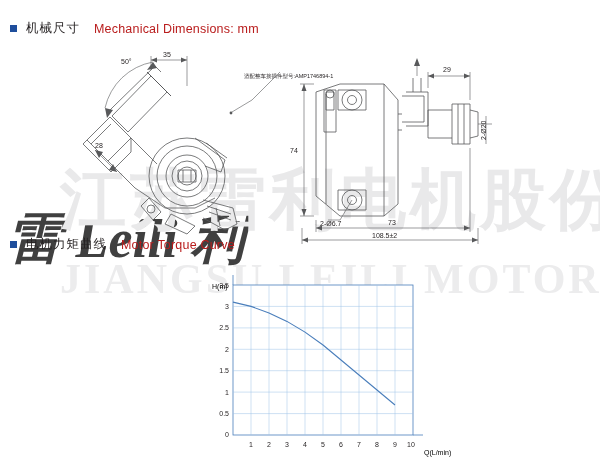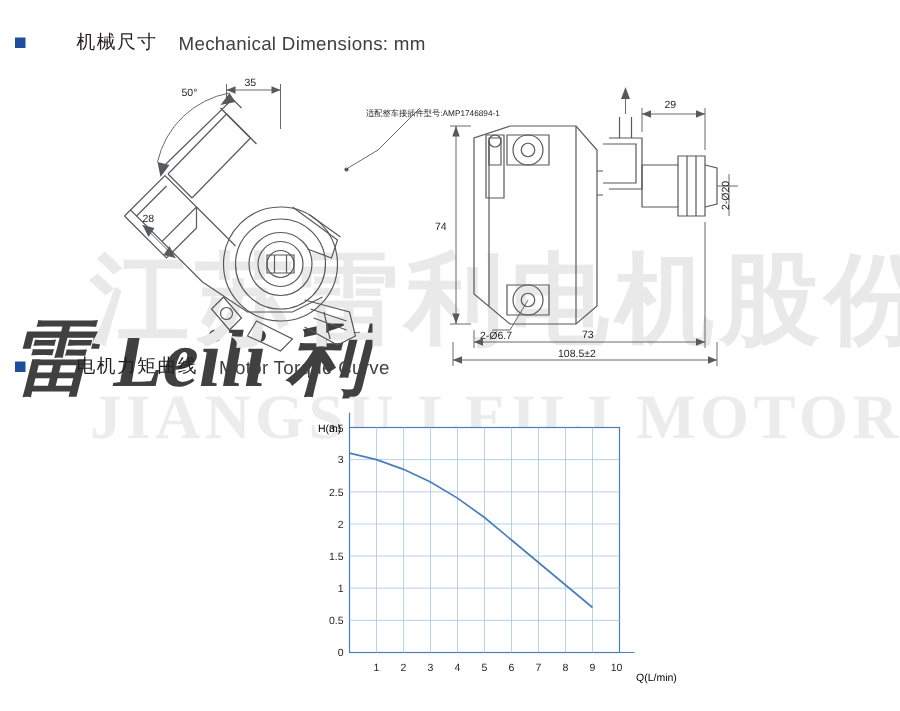--- a/index.html
+++ b/index.html
@@ -13,24 +13,24 @@
   .section-head{
     position:absolute;
     display:flex;align-items:center;
     white-space:nowrap;
   }
   .bullet{
     width:7px;height:7px;background:#1f4e9c;
     display:inline-block;margin-right:9px;
   }
   .sec-cn{
-    font-size:12.5px;color:#231f20;letter-spacing:1px;margin-left:25px;
+    font-size:12.5px;color:#231f20;letter-spacing:1px;
   }
   .sec-en{
-    font-size:12.5px;color:#404040;margin-left:14px;letter-spacing:0.2px;
+    font-size:12.5px;color:#b91c1c;margin-left:14px;letter-spacing:0.2px;
   }
   #sec1{left:10px;top:20px;}
   #sec2{left:10px;top:236px;}
 
   
   .wm{
     position:absolute;left:0;top:95px;width:600px;height:230px;
     pointer-events:none;
     overflow:hidden;
   }

